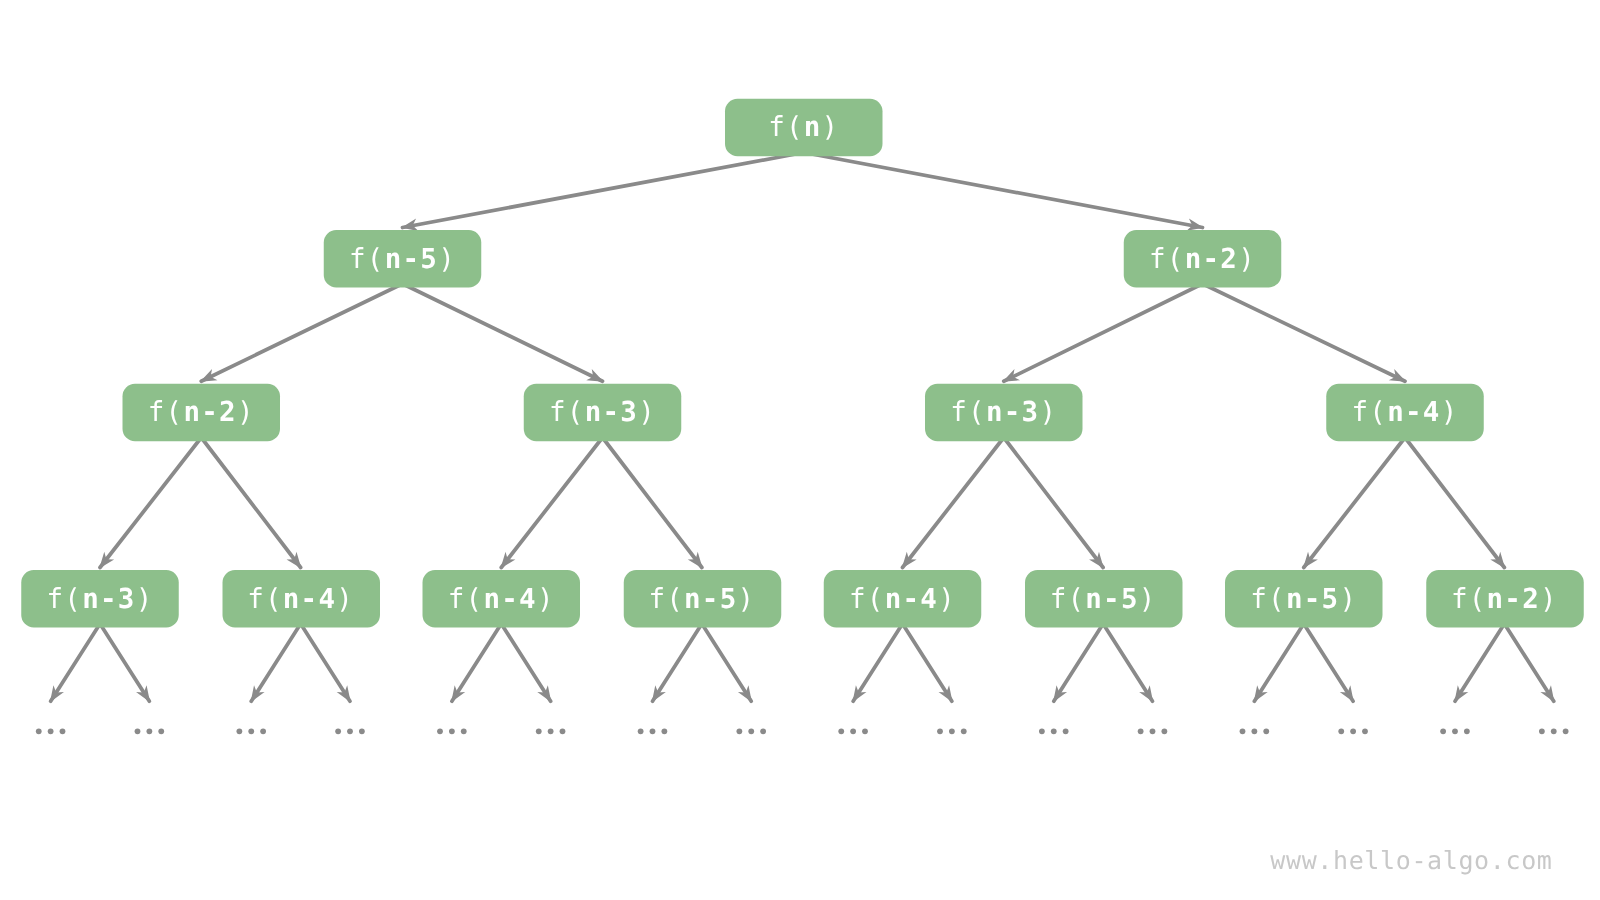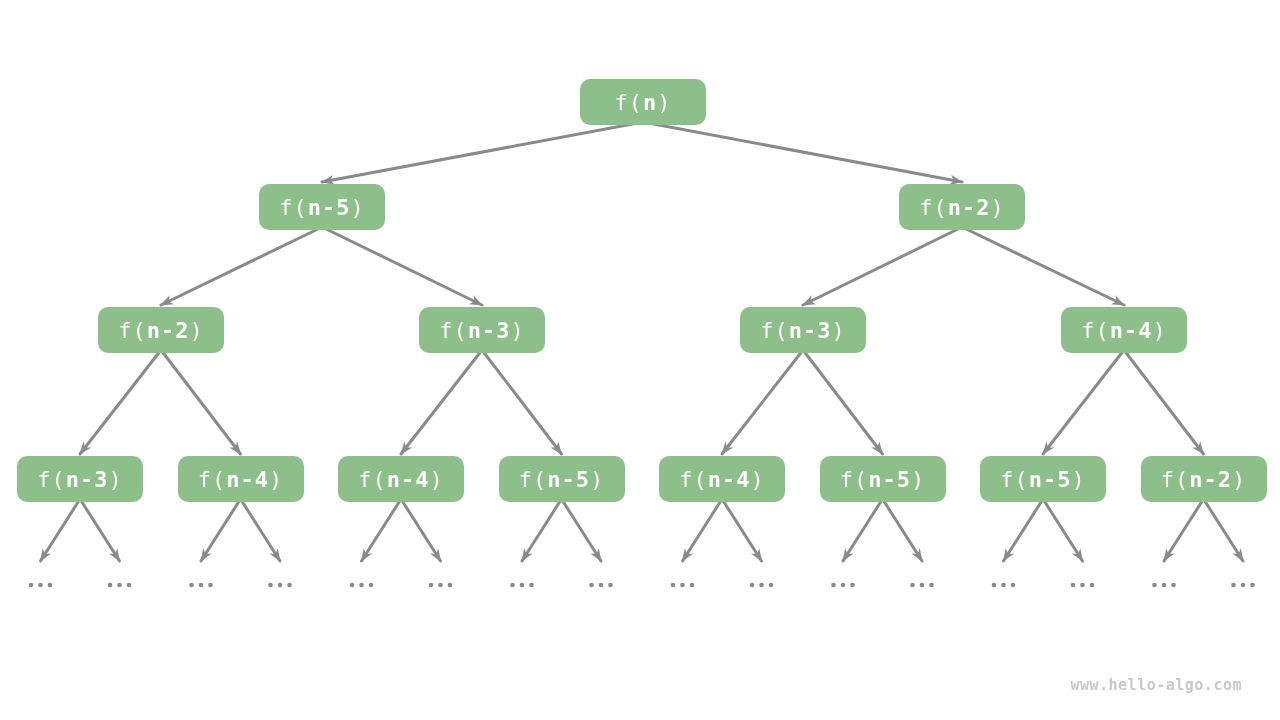--- a/index.html
+++ b/index.html
@@ -45,24 +45,23 @@
     font-size: 22px;
     letter-spacing: 1px;
     white-space: nowrap;
   }
   .node .arg { font-weight: bold; }
 
   .watermark {
     position: absolute;
     right: 38px;
     top: 676px;
-    font-size: 15px;
+    font-size: 20px;
     color: var(--watermark, #c8c8c8);
     letter-spacing: 0.5px;
-    font-weight: bold;
   }
 </style>
 </head>
 <body>
 
 <div class="stage">
   <svg id="edges-svg" viewBox="0 0 1280 720">
     <defs>
       <marker id="arrowhead" markerUnits="userSpaceOnUse" markerWidth="16" markerHeight="12" refX="12.5" refY="5.5" orient="auto">
         <path d="M0.5,0.5 L13.5,5.5 L0.5,10.5 L4.2,5.5 Z"></path>

